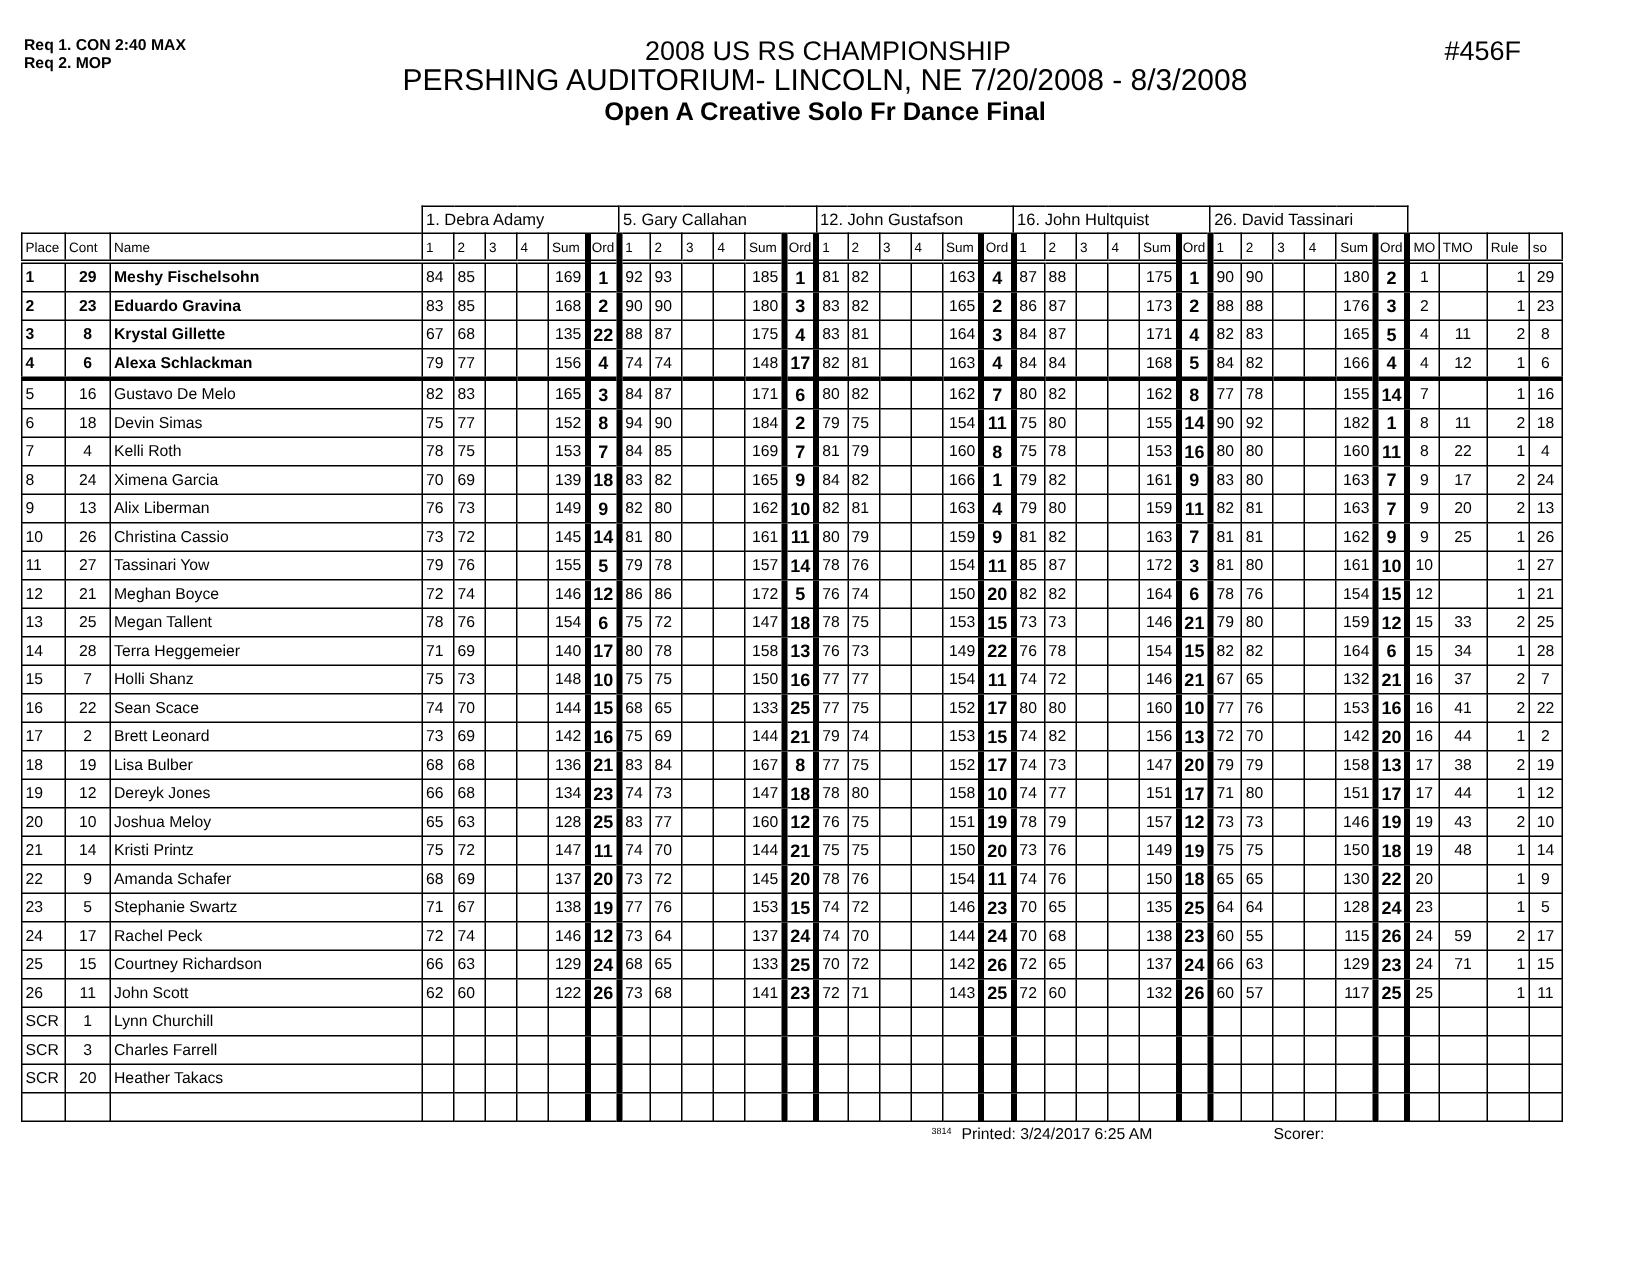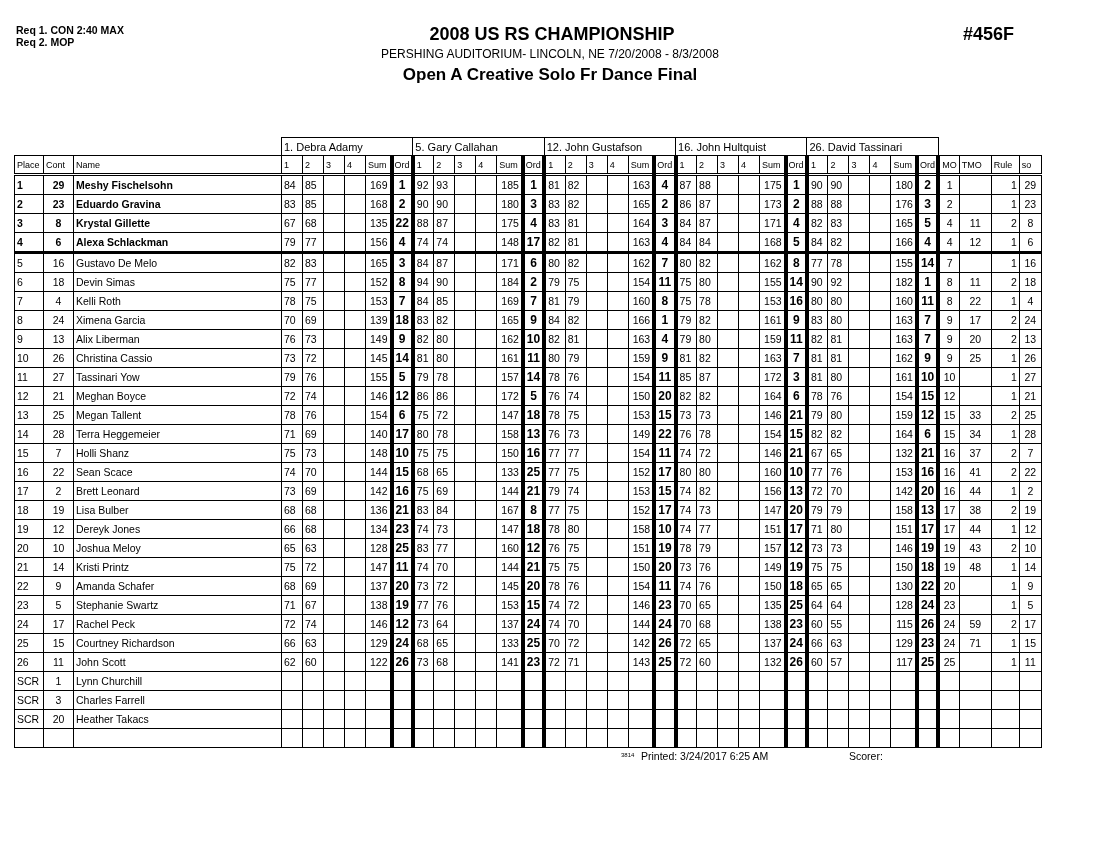--- a/index.html
+++ b/index.html
@@ -1,23 +1,23 @@
 <!DOCTYPE html>
 <html><head>
 <meta charset="utf-8">
 <style>
   html,body{margin:0;padding:0;background:#fff;}
   body{width:1100px;height:850px;position:relative;font-family:"Liberation Sans",sans-serif;color:#000;overflow:hidden;}
   .req{position:absolute;left:16px;top:24px;font-size:10.5px;line-height:12px;font-weight:bold;}
   .hdr{position:absolute;left:0;width:1100px;text-align:center;top:24px;}
-  .hdr .t1{font-size:18px;font-weight:bold;line-height:21px;margin-left:4px;}
-  .hdr .t2{font-size:12px;line-height:18px;text-align:center;}
+  .hdr .t1{font-size:18px;font-weight:normal;line-height:21px;margin-left:4px;}
+  .hdr .t2{font-size:20px;line-height:18px;text-align:center;}
   .hdr .t3{font-size:17px;font-weight:bold;line-height:24px;}
   .hdr .t4{font-size:17px;line-height:21px;}
-  .repno{position:absolute;left:963px;top:24px;font-size:18px;font-weight:bold;}
+  .repno{position:absolute;left:963px;top:24px;font-size:18px;font-weight:normal;}
   table.grid{position:absolute;left:14px;top:137px;border-collapse:collapse;table-layout:fixed;font-size:10.5px;}
   table.grid td{border:1px solid #000;height:18px;padding:0 2px;white-space:nowrap;overflow:hidden;}
   table.grid tr.judges td{height:17px;font-size:11px;}
   table.grid tr.cols td{font-size:9px;height:17px;}
   td.nb{border:none !important;}
   td.num{text-align:right;}
   td.ctr{text-align:center;}
   td.ord{font-weight:bold;text-align:center;font-size:12px;border-left:4px solid #000 !important;border-right:4px solid #000 !important;padding:0;}
   tr.cols td.ordh{border-left:4px solid #000 !important;border-right:4px solid #000 !important;padding:0 1px;}
   tr.top td{font-weight:bold;}

